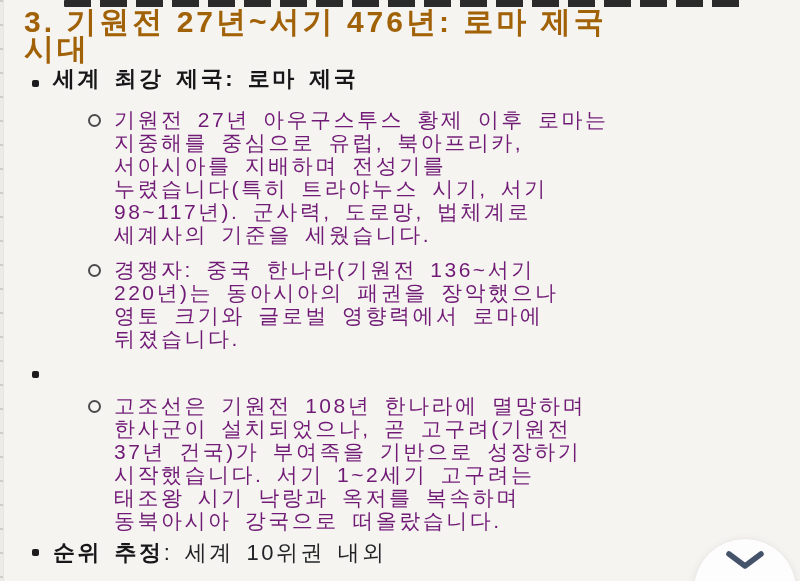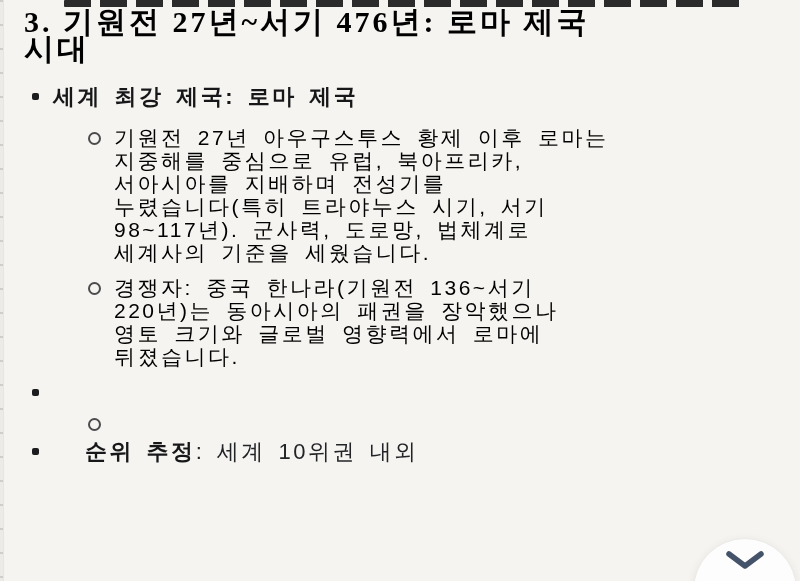--- a/index.html
+++ b/index.html
@@ -34,22 +34,21 @@
     border-radius: 1px;
   }
 
   .heading {
     margin: 8px 10px 0 24px;
     font-size: 30px;
     font-weight: 800;
     line-height: 27px;
     letter-spacing: 3px;
     white-space: pre-line;
-    color: #000000;
-    font-family: Liberation Serif, serif;
+    color: #a16207;
   }
 
   .bullet {
     display: flex;
     align-items: flex-start;
     margin-left: 32px;
     font-size: 22px;
     line-height: 26px;
     letter-spacing: 2.5px;
     word-spacing: 4px;
@@ -78,25 +77,25 @@
     border: 2.5px solid #4b4b4d;
     border-radius: 50%;
     background: transparent;
   }
   .para {
     font-size: 21px;
     line-height: 23px;
     letter-spacing: 2.5px;
     word-spacing: 5px;
     white-space: pre-line;
-    color: #000000;
+    color: #701a75;
   }
 
-  .mt8  { margin-top: 8px; gap: 32px; }
-  .mt10 { margin-top: 22px; }
+  .mt8  { margin-top: 8px; }
+  .mt10 { margin-top: 4px; align-items: center; }
   .mt12 { margin-top: 12px; }
   .mt16 { margin-top: 16px; }
 
   .scroll-btn {
     position: absolute;
     left: 693px; top: 538px;
     width: 104px; height: 104px;
     border-radius: 50%;
     background: #fdfdfd;
     border: 1px solid #eceae7;
@@ -140,20 +139,26 @@
 영토 크기와 글로벌 영향력에서 로마에
 뒤졌습니다.</div>
 </div>
 
 <div class="bullet mt12">
   <span class="dot"></span>
 </div>
 
 <div class="sub mt16">
   <span class="ring"></span>
+  <div class="para">고조선은 기원전 108년 한나라에 멸망하며
+한사군이 설치되었으나, 곧 고구려(기원전
+37년 건국)가 부여족을 기반으로 성장하기
+시작했습니다. 서기 1~2세기 고구려는
+태조왕 시기 낙랑과 옥저를 복속하며
+동북아시아 강국으로 떠올랐습니다.</div>
 </div>
 
 <div class="bullet mt8">
   <span class="dot"></span>
   <div><span class="label-bold">순위 추정</span><span class="label-rest">: 세계 10위권 내외</span></div>
 </div>
 
 <button class="scroll-btn" type="button">
   <svg width="40" height="22" viewBox="0 0 40 22">
     <polyline points="4,4 20,16 36,4" fill="none" stroke="#44536a" stroke-width="5.5" stroke-linecap="round" stroke-linejoin="round"></polyline>

